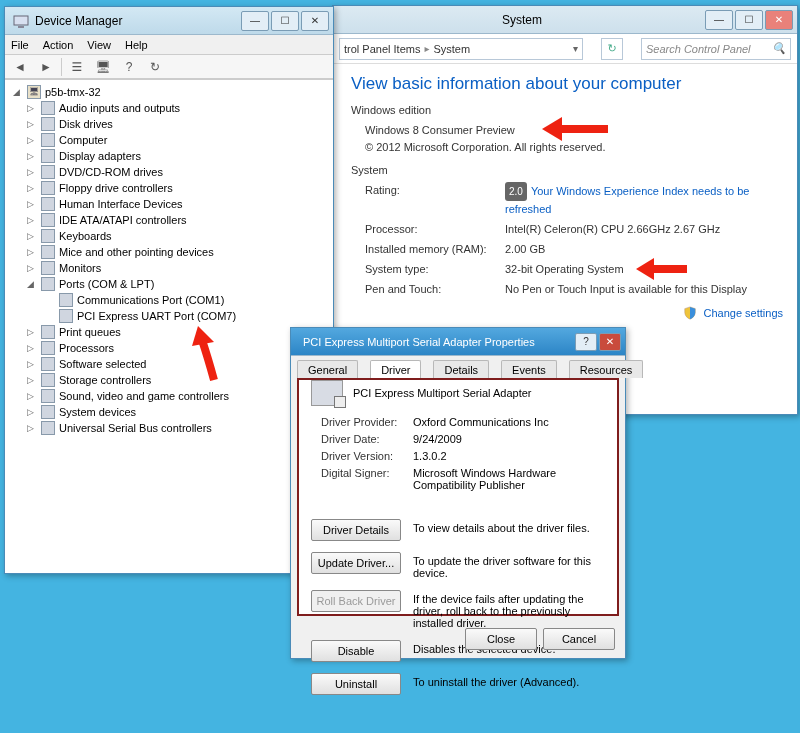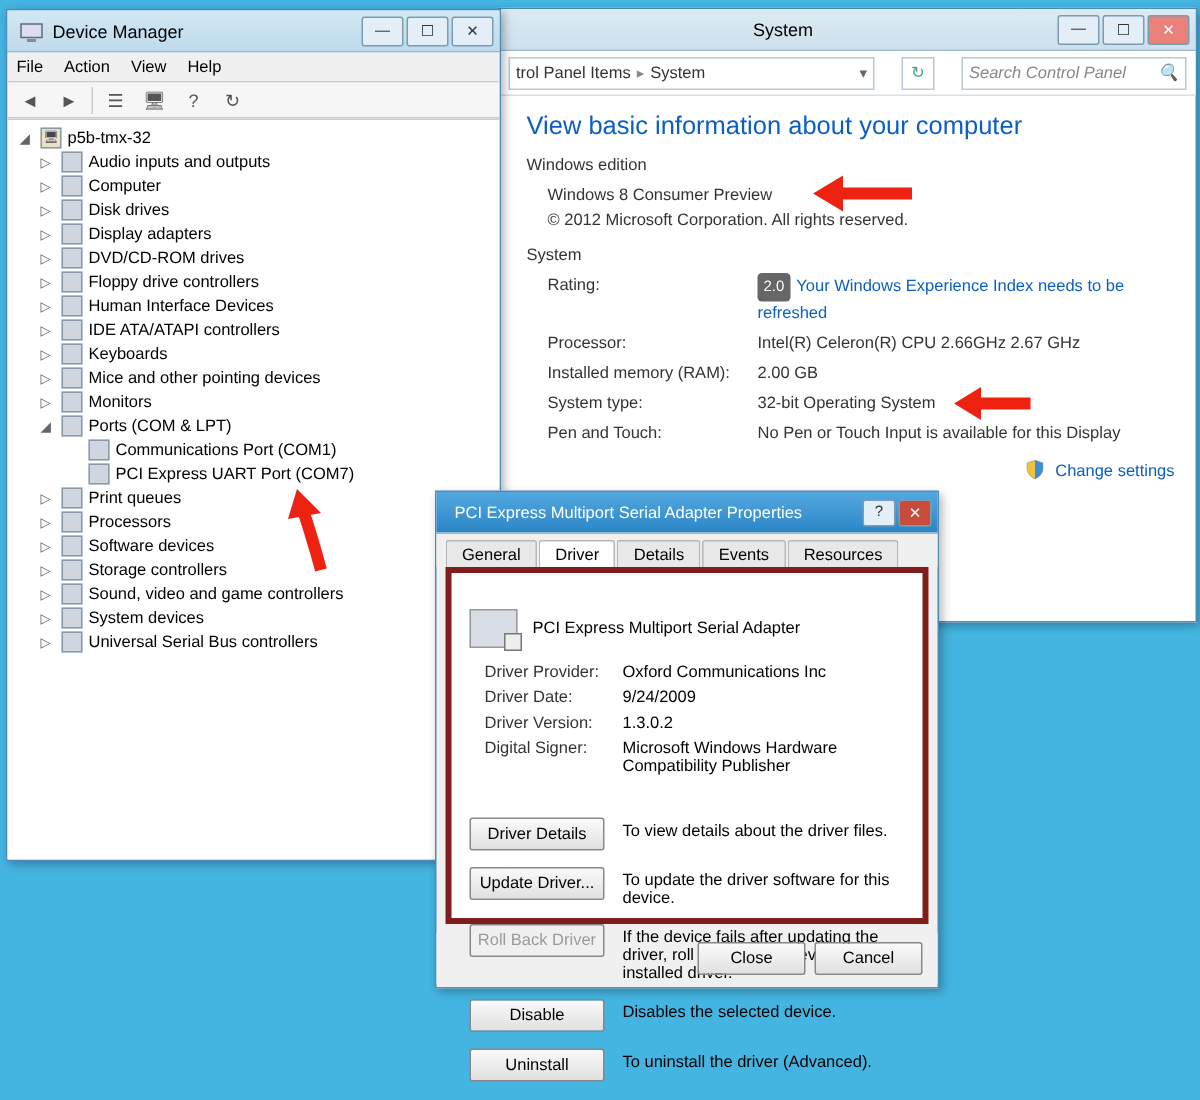--- a/index.html
+++ b/index.html
@@ -126,31 +126,31 @@
   .shield{display:inline-block;width:14px;height:14px;vertical-align:-3px;margin-right:3px;}
   
   #propdlg { left:290px; top:327px; width:336px; height:332px; background:#f0f0f0; z-index:5;}
   #propdlg .titlebar{
     background: linear-gradient(#53a8df,#2c85c6);
     color:#fff; font-size:11px;
   }
   #propdlg .titlebar .winbtn{width:22px;height:18px;}
   #propdlg .titlebar .winbtn.close{background:#c94b3c;}
   .tabs{
-    display:flex;height:22px;padding:4px 6px 0 6px;gap:0;background:#f0f0f0;
+    display:flex;height:22px;padding:4px 6px 0 6px;gap:11px;background:#f0f0f0;
   }
   .tab{
     padding:3px 10px;border:1px solid #b8b8b8;border-bottom:none;
     background:#e8e8e8;font-size:11px;cursor:default;
     border-radius:2px 2px 0 0;margin-right:1px;
   }
   .tab.active{background:#fff;position:relative;z-index:2;}
   .tabpage{
-    background:#fff;border:4px solid #7f1d1d;margin:0 6px 6px 6px;
-    height:calc(100% - 28px - 26px - 38px);padding:24px 12px;font-size:11px;
+    background:#fff;border:2px solid #7f1d1d;margin:0 6px 6px 6px;
+    height:calc(100% - 28px - 26px - 38px);padding:0 12px;font-size:11px;
   }
   .devrow{display:flex;align-items:center;gap:10px;margin-bottom:10px;}
   .devicon{width:32px;height:26px;background:#d8dce4;border:1px solid #999;position:relative;}
   .devicon::after{content:"";position:absolute;right:-4px;bottom:-3px;width:10px;height:10px;border:1px solid #777;background:#eee;}
   .dkv{display:flex;margin-bottom:5px;}
   .dkv .k{width:92px;color:#333;}
   .dkv .v{flex:1;}
   .dlgbtn{
     width:90px;height:22px;border:1px solid #888;background:linear-gradient(#fafafa,#e0e0e0);
     font-size:11px;display:inline-flex;align-items:center;justify-content:center;cursor:default;
@@ -268,25 +268,25 @@
           <span class="ticon">🖥</span>
           <span>p5b-tmx-32</span>
         </li>
       <ul id="devlist">
           <li class="node">
             <span class="ticon"></span>
             <span>Audio inputs and outputs</span>
           </li>
           <li class="node">
             <span class="ticon"></span>
+            <span>Disk drives</span>
+          </li>
+          <li class="node">
+            <span class="ticon"></span>
             <span>Computer</span>
-          </li>
-          <li class="node">
-            <span class="ticon"></span>
-            <span>Disk drives</span>
           </li>
           <li class="node">
             <span class="ticon"></span>
             <span>Display adapters</span>
           </li>
           <li class="node">
             <span class="ticon"></span>
             <span>DVD/CD-ROM drives</span>
           </li>
           <li class="node">
@@ -330,21 +330,21 @@
           <li class="node">
             <span class="ticon"></span>
             <span>Print queues</span>
           </li>
           <li class="node">
             <span class="ticon"></span>
             <span>Processors</span>
           </li>
           <li class="node">
             <span class="ticon"></span>
-            <span>Software devices</span>
+            <span>Software selected</span>
           </li>
           <li class="node">
             <span class="ticon"></span>
             <span>Storage controllers</span>
           </li>
           <li class="node">
             <span class="ticon"></span>
             <span>Sound, video and game controllers</span>
           </li>
           <li class="node">

